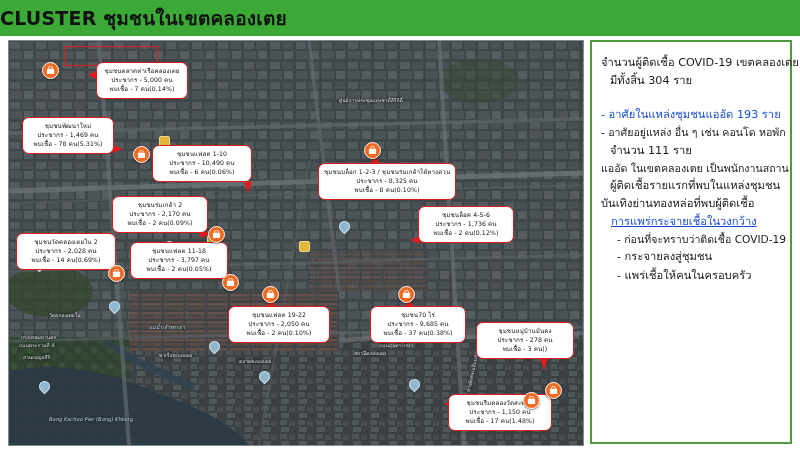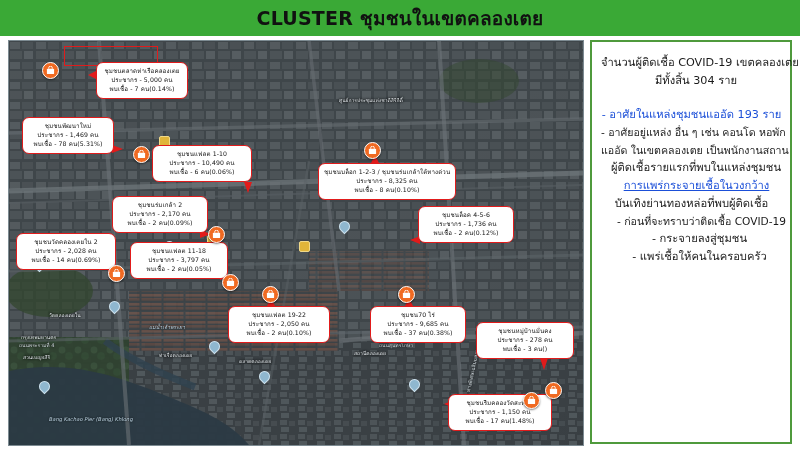--- a/index.html
+++ b/index.html
@@ -8,40 +8,40 @@
     background:#ffffff;
     font-family:"DejaVu Sans","Liberation Sans",sans-serif;
     position:relative;
   }
   #page{position:absolute;inset:0;background:#fff;}
 
   
   .title-bar{
     position:absolute;left:0;top:0;width:800px;height:36px;
     background:#3aa936;
-    display:flex;align-items:center;justify-content:center;
+    display:flex;align-items:center;justify-content:flex-start;
   }
   .title-bar .title-text{
     color:#111;font-size:19px;font-weight:700;letter-spacing:.2px;
     white-space:nowrap;
   }
 
   
   .map-panel{
     position:absolute;left:8px;top:40px;width:574px;height:404px;
     overflow:hidden;background:#2e3a40;
     border:1px solid #7d8b92;
   }
   .map-img{position:absolute;inset:0;}
 
   
   .info-panel{
     position:absolute;left:590px;top:40px;width:202px;height:404px;
     background:#ffffff;border:2px solid #4f9a3c;
-    box-sizing:border-box;padding:12px 8px 8px 9px;text-align:center;
+    box-sizing:border-box;padding:12px 8px 8px 9px;
   }
   .info-line{
     font-size:11.2px;color:#1a1a1a;line-height:1.62;
     white-space:nowrap;
   }
   .info-line.ind1{padding-left:9px;}
   .info-line.ind2{padding-left:16px;}
   .info-line.blue{color:#1b4fd8;margin-top:16px;}
   .info-line.small{font-size:10.6px;}
   .info-line.underline{
@@ -366,22 +366,23 @@
         <rect x="1" y="3" width="8" height="6" rx="1" fill="#fff"></rect>
         <path d="M3 3 V2.2 A2 2 0 0 1 7 2.2 V3" stroke="#fff" stroke-width="1" fill="none"></path>
       </svg>
   </div>
 
   <div class="info-panel">
     <div class="info-line">จำนวนผู้ติดเชื้อ COVID-19 เขตคลองเตย</div>
     <div class="info-line ind1">มีทั้งสิ้น 304 ราย</div>
     <div class="info-line blue">- อาศัยในแหล่งชุมชนแออัด  193  ราย</div>
     <div class="info-line small">- อาศัยอยู่แหล่ง อื่น ๆ เช่น คอนโด หอพัก</div>
+    <div class="info-line ind1">จำนวน  111 ราย</div>
     <div class="info-line small">แออัด ในเขตคลองเตย เป็นพนักงานสถาน</div>
     <div class="info-line ind1">ผู้ติดเชื้อรายแรกที่พบในแหล่งชุมชน</div>
+    <div class="info-line">บันเทิงย่านทองหล่อที่พบผู้ติดเชื้อ</div>
     <div class="info-line underline">การแพร่กระจายเชื้อในวงกว้าง</div>
-    <div class="info-line">บันเทิงย่านทองหล่อที่พบผู้ติดเชื้อ</div>
     <div class="info-line ind2 small">- ก่อนที่จะทราบว่าติดเชื้อ COVID-19</div>
     <div class="info-line ind2">- กระจายลงสู่ชุมชน</div>
     <div class="info-line ind2">- แพร่เชื้อให้คนในครอบครัว</div>
   </div>
 
 </div>
 
 </body></html>

